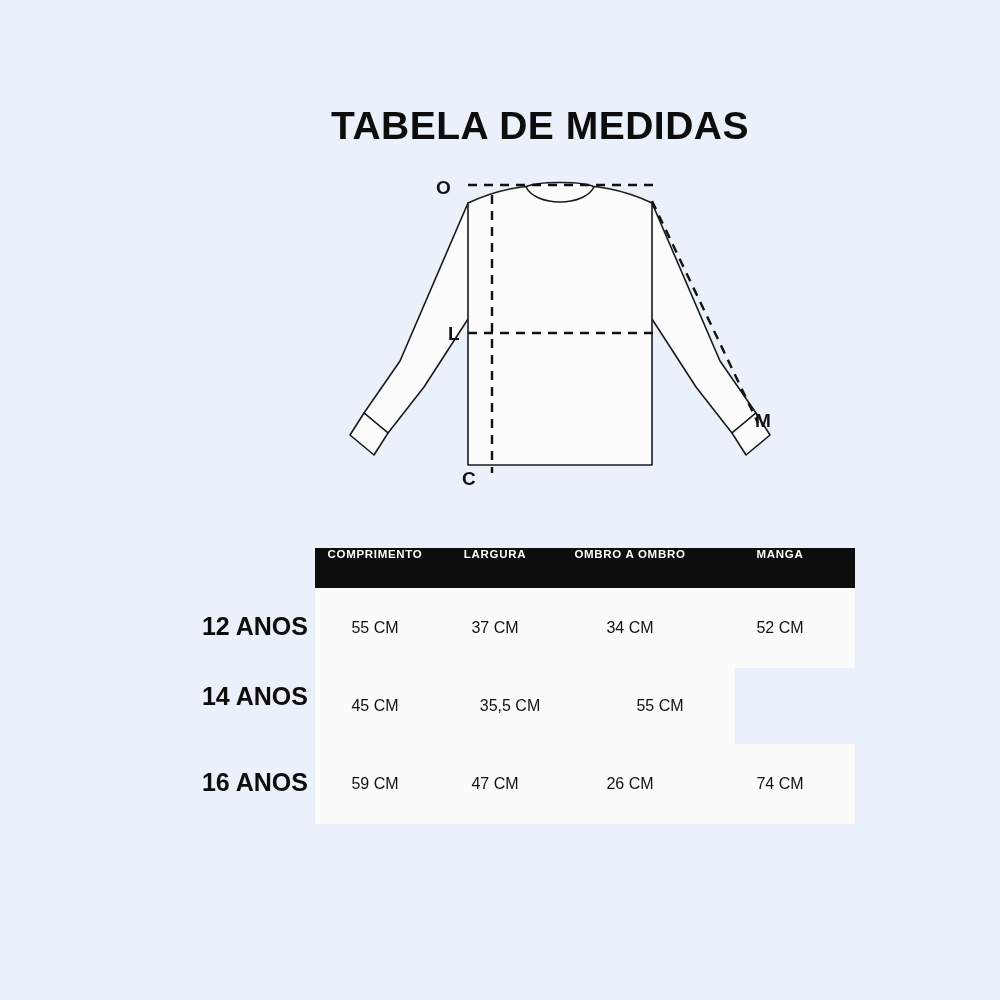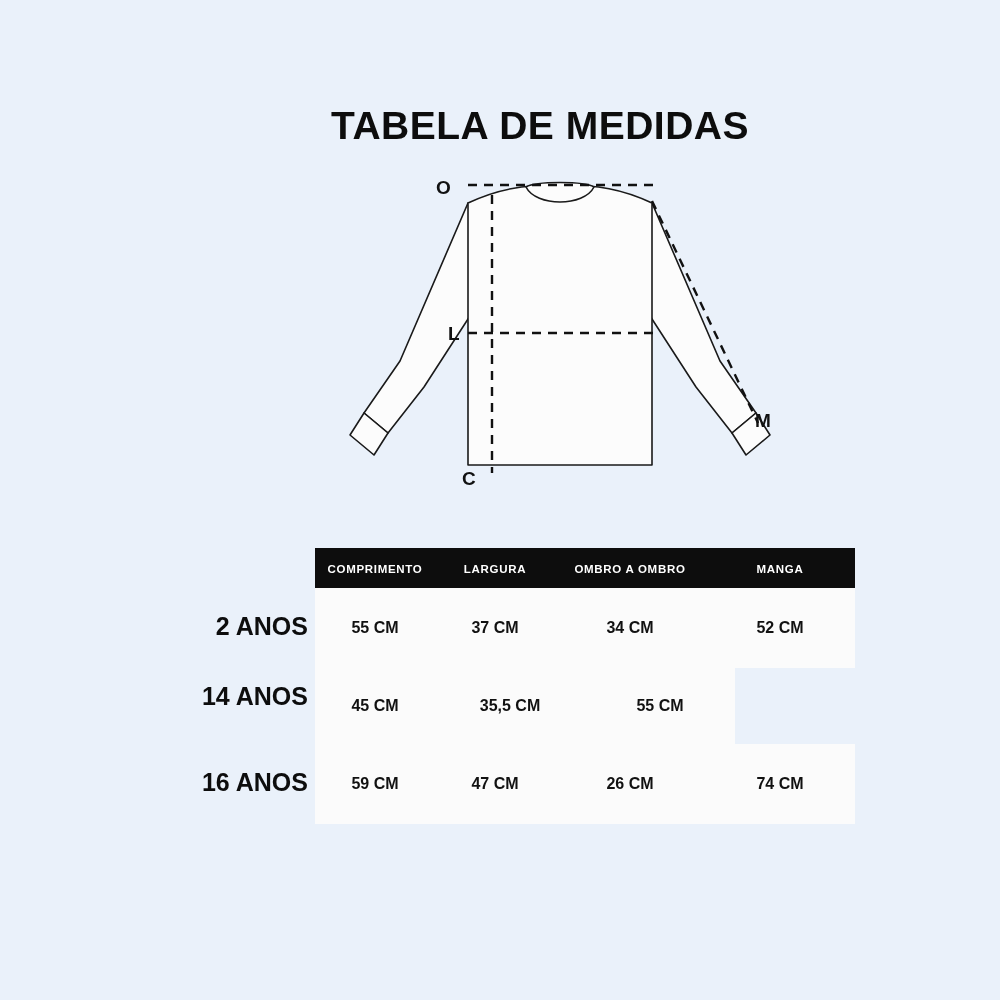--- a/index.html
+++ b/index.html
@@ -59,21 +59,21 @@
   .table-wrap {
     position: absolute;
     left: 275px;
     top: 548px;
     width: 540px;
   }
   .head-row {
     display: flex;
     background: #0d0d0d;
     height: 41px;
-    align-items: center;
+    align-items: flex-start;
   }
   .head-cell {
     color: #ffffff;
     font-size: 11.5px;
     font-weight: bold;
     letter-spacing: 0.7px;
     text-align: center;
   }
   .c1 { width: 120px; }
   .c2 { width: 120px; }
@@ -85,21 +85,21 @@
     height: 78px;
     align-items: center;
   }
   .cell {
     height: 80px;
     background: #fbfbfb;
     display: flex;
     align-items: center;
     justify-content: center;
     font-size: 16px;
-    font-weight: bold;
+    font-weight: normal;
     color: #111;
   }
   .cell.v1 { width: 120px; }
   .cell.v2 { width: 120px; }
   .cell.v3 { width: 150px; }
   .cell.v4 { width: 150px; }
 
   .row-label {
     position: absolute;
     left: 0;
@@ -143,21 +143,21 @@
         <line x1="152" y1="30" x2="152" y2="308"></line>
         <line x1="312" y1="36" x2="418" y2="258"></line>
       </g>
     </svg>
     <span class="mark mark-o">O</span>
     <span class="mark mark-l">L</span>
     <span class="mark mark-c">C</span>
     <span class="mark mark-m">M</span>
   </div>
 
-  <div class="row-label rl-0">2 ANOS</div>
+  <div class="row-label rl-0">12 ANOS</div>
   <div class="row-label rl-1">14 ANOS</div>
   <div class="row-label rl-2">16 ANOS</div>
 
   <div class="table-wrap">
     <div class="head-row">
       <div class="head-cell c1">COMPRIMENTO</div>
       <div class="head-cell c2">LARGURA</div>
       <div class="head-cell c3">OMBRO A OMBRO</div>
       <div class="head-cell c4">MANGA</div>
     </div>

